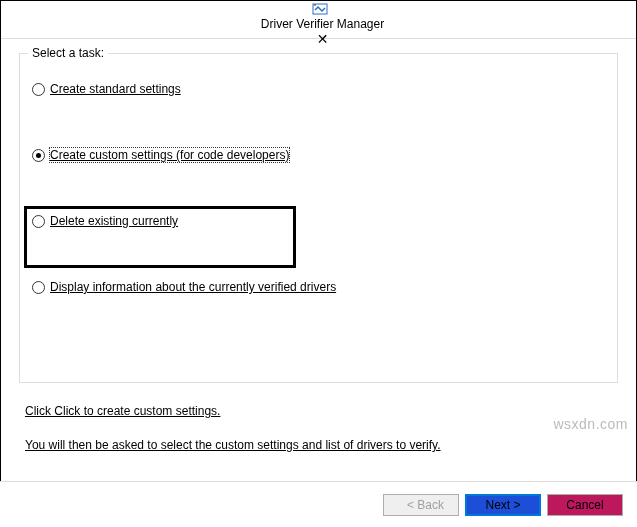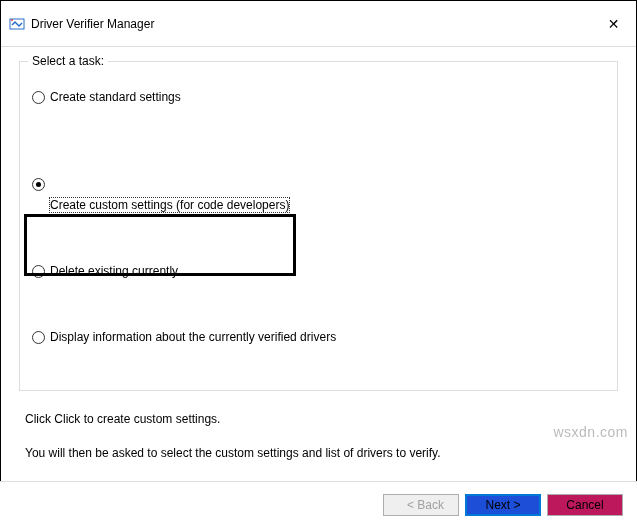--- a/index.html
+++ b/index.html
@@ -7,25 +7,26 @@
       margin: 0;
       font-family: "Segoe UI", Tahoma, sans-serif;
       font-size: 12px;
       background: #fff;
       width: 637px;
       height: 527px;
       overflow: hidden;
       border: 1px solid #000;
     }
     .titlebar {
-      height: 46px;
+      height: 38px;
       display: flex;
       align-items: center;
       padding: 0 0 0 8px;
       border-bottom: 1px solid #ddd;
+      flex-direction: column;
     }
     .titlebar .icon {
       width: 16px;
       height: 16px;
       margin-right: 6px;
       display: inline-flex;
       align-items: center;
       justify-content: center;
     }
     .titlebar .title {
@@ -38,20 +39,21 @@
       display: flex;
       align-items: center;
       justify-content: center;
       font-size: 14px;
       font-family: sans-serif;
     }
     .content {
       padding: 14px 18px 12px 18px;
       position: relative;
       height: calc(100% - 30px - 46px);
+      text-decoration: underline;
     }
     .groupbox {
       border: 1px solid #ddd;
       position: relative;
       padding: 24px 10px 20px 10px;
       height: 330px;
     }
     .groupbox-label {
       position: absolute;
       top: -8px;
@@ -86,21 +88,20 @@
       border-radius: 50%;
       display: none;
     }
     .radio-row.selected .radio-inner { display: block; }
     .radio-label {
       font-size: 12px;
     }
     .radio-row.selected .radio-label {
       outline: 1px dotted #333;
       outline-offset: 0;
-      margin-top: 42px;
     }
     .highlight-box {
       position: absolute;
       border: 3px solid #000;
       left: 23px;
       top: 167px;
       width: 272px;
       height: 62px;
       pointer-events: none;
     }

